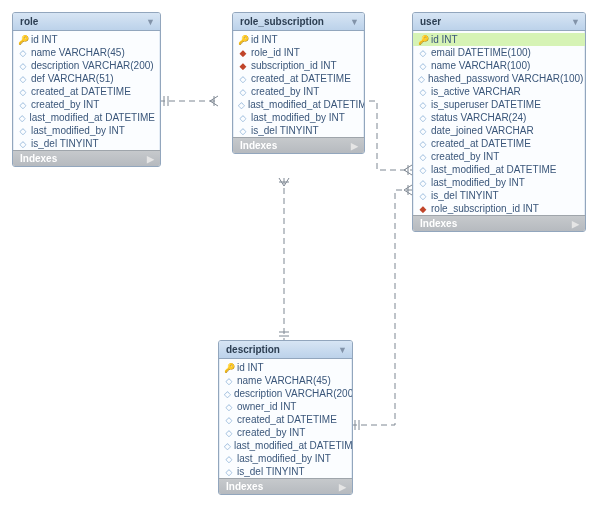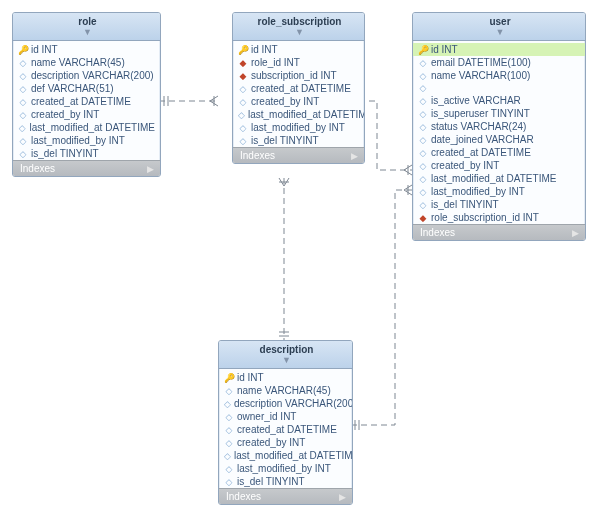--- a/index.html
+++ b/index.html
@@ -28,21 +28,20 @@
   }
   .entity .title{
     background:linear-gradient(#d7e5f4,#bcd2ea);
     border-bottom:1px solid #92a6bd;
     padding:3px 5px 3px 7px;
     font-weight:bold;
     color:#2c3e52;
     display:flex;
     justify-content:space-between;
     align-items:center;
-    flex-direction:column;
   }
   .entity .title .tri{
     color:#8293a9;
     font-size:9px;
   }
   .entity .rows{
     padding:2px 0 0 0;
   }
   .entity .row{
     display:flex;
@@ -60,21 +59,21 @@
     margin-right:3px;
     font-size:9px;
   }
   .ico.key{color:#d9a400;}
   .ico.fk{color:#c0452a;}
   .ico.col{color:#8bb0d6;}
   .entity .sect{
     background:linear-gradient(#c6c9cc,#b6babf);
     color:#ffffff;
     padding:2px 6px 2px 7px;
-    font-weight:normal;
+    font-weight:bold;
     display:flex;
     justify-content:space-between;
     align-items:center;
     border-top:1px solid #9fa5ab;
   }
   .entity .sect .tri{
     color:#e5e5e5;
     font-size:9px;
   }
 </style>
@@ -219,28 +218,29 @@
       <div class="row">
         <span class="ico col">◇</span>
         <span>email DATETIME(100)</span>
       </div>
       <div class="row">
         <span class="ico col">◇</span>
         <span>name VARCHAR(100)</span>
       </div>
       <div class="row">
         <span class="ico col">◇</span>
+        <span>hashed_password VARCHAR(100)</span>
       </div>
       <div class="row">
         <span class="ico col">◇</span>
         <span>is_active VARCHAR</span>
       </div>
       <div class="row">
         <span class="ico col">◇</span>
-        <span>is_superuser TINYINT</span>
+        <span>is_superuser DATETIME</span>
       </div>
       <div class="row">
         <span class="ico col">◇</span>
         <span>status VARCHAR(24)</span>
       </div>
       <div class="row">
         <span class="ico col">◇</span>
         <span>date_joined VARCHAR</span>
       </div>
       <div class="row">

